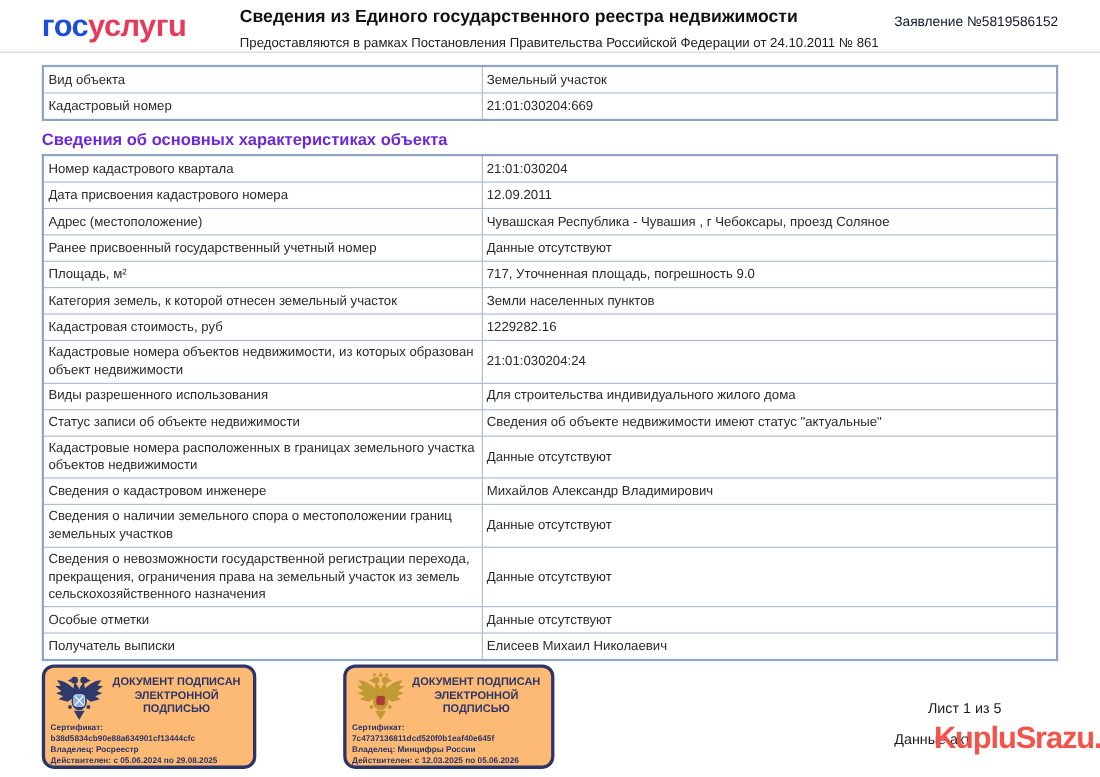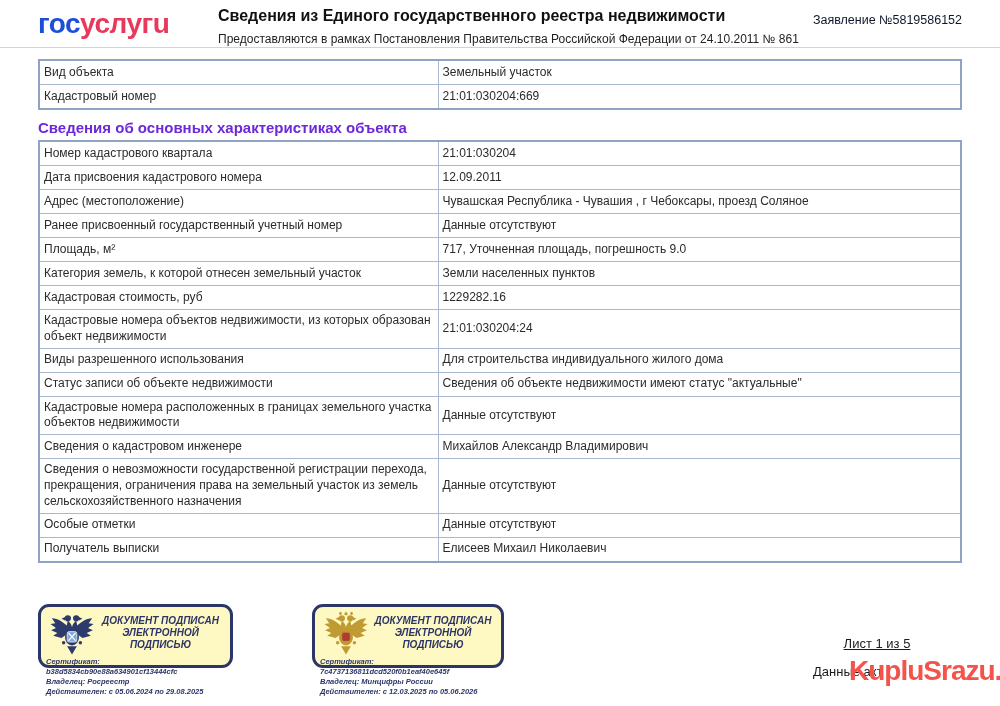--- a/index.html
+++ b/index.html
@@ -19,32 +19,32 @@
   .tbl { position:absolute; left:38px; width:924px; border-collapse:collapse; table-layout:fixed;
          border:2px solid #8fa3c2; }
   .tbl td { border:1px solid #a9b8d2; font-size:12px; color:#2b2b2b; padding:3px 4px;
             vertical-align:middle; line-height:1.32; height:17px; }
   .tbl col.lab { width:399px; }
   #object-table { top:59px; }
   .section-title { position:absolute; left:38px; top:119px; font-size:15px; font-weight:bold; color:#6d28d9; }
   #characteristics-table { top:140px; }
 
   
-  .stamp { position:absolute; top:604px; height:64px; border:3px solid #2c3568; border-radius:11px;
-           box-sizing:border-box; padding:3px 5px 2px 5px; background:#fef9c3;font-style:italic; }
+  .stamp { position:absolute; top:604px; height:95px; border:3px solid #2c3568; border-radius:11px;
+           box-sizing:border-box; padding:3px 5px 2px 5px; background:#fdba74; }
   .stamp-1 { left:38px;  width:195px; }
   .stamp-2 { left:312px; width:192px; }
   .stamp-top { display:flex; align-items:center; }
   .stamp-emblem { flex:0 0 52px; display:flex; justify-content:center; align-items:center; }
   .stamp-title { flex:1; text-align:center; font-weight:bold; font-size:10px; line-height:1.22;
                  color:#2c3568; padding-right:2px; }
   .stamp-certs { margin-top:1px; font-size:7.5px; font-weight:bold; color:#2c3568; line-height:1.35; }
 
   
-  .page-label { position:absolute; left:815px; top:636px; width:124px; text-align:center; font-size:13px; color:#1a1a1a;text-decoration:underline; }
+  .page-label { position:absolute; left:815px; top:636px; width:124px; text-align:center; font-size:13px; color:#1a1a1a; }
   .partial-note { position:absolute; left:813px; top:664px; font-size:13px; color:#1a1a1a; }
   .watermark { position:absolute; left:849px; top:655px; font-size:28px; font-weight:bold; letter-spacing:-1px; }
 </style>
 </head>
 <body>
 
 <div class="page">
 
   <div class="logo">
     <span style="color: #1d4ed8;">гос</span><span style="color: rgb(232, 57, 92);">услугu</span>
@@ -121,20 +121,24 @@
       <td>Статус записи об объекте недвижимости</td>
       <td>Сведения об объекте недвижимости имеют статус "актуальные"</td>
     </tr>
     <tr>
       <td>Кадастровые номера расположенных в границах земельного участка объектов недвижимости</td>
       <td>Данные отсутствуют</td>
     </tr>
     <tr>
       <td>Сведения о кадастровом инженере</td>
       <td>Михайлов Александр Владимирович</td>
+    </tr>
+    <tr>
+      <td>Сведения о наличии земельного спора о местоположении границ земельных участков</td>
+      <td>Данные отсутствуют</td>
     </tr>
     <tr>
       <td>Сведения о невозможности государственной регистрации перехода, прекращения, ограничения права на земельный участок из земель сельскохозяйственного назначения</td>
       <td>Данные отсутствуют</td>
     </tr>
     <tr>
       <td>Особые отметки</td>
       <td>Данные отсутствуют</td>
     </tr>
     <tr>

